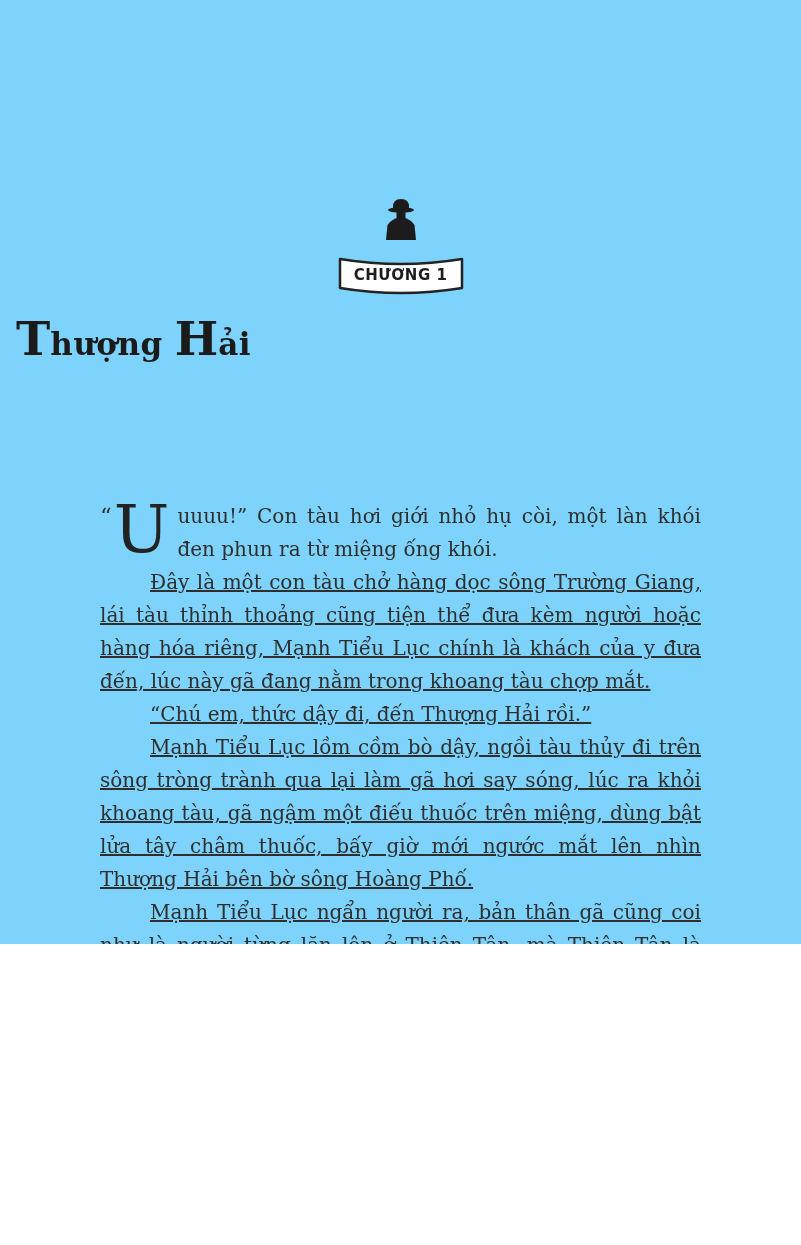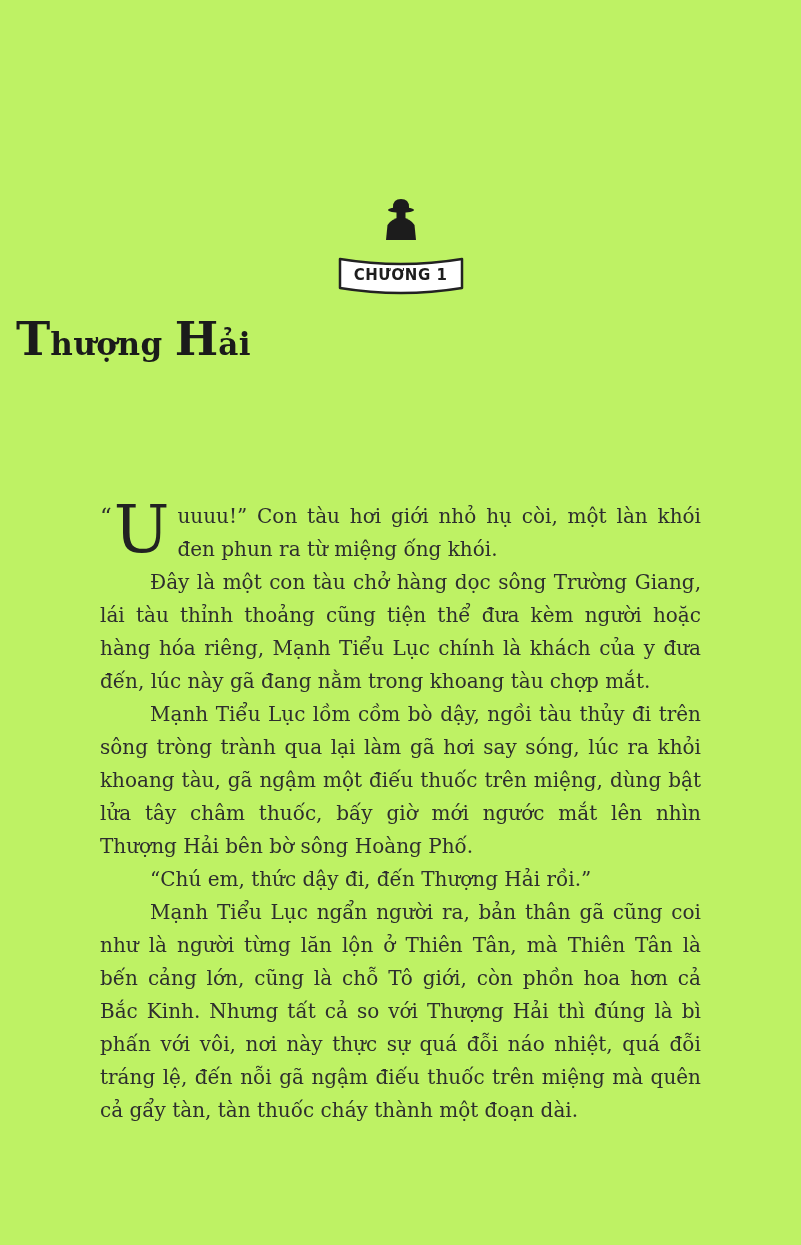--- a/index.html
+++ b/index.html
@@ -1,19 +1,19 @@
 <!DOCTYPE html>
 <html><head>
 <meta charset="utf-8">
 <style>
   html, body { margin: 0; padding: 0; background: #ffffff; }
   .page {
     width: 801px;
-    height: 1245px;
-    background: #bef264;
+    height: 944px;
+    background: #7dd3fc;
     position: relative;
     overflow: hidden;
     font-family: "DejaVu Serif", serif;
     color: #2e2e2e;
   }
 
   
   .ornament {
     position: absolute;
     top: 196px;
@@ -68,21 +68,21 @@
     position: absolute;
     top: 500px;
     left: 100px;
     width: 601px;
     font-size: 20px;
     line-height: 33px;
     text-align: justify;
     color: #2e2e2e;
   }
   .para { margin: 0; padding: 0; }
-  .para.indent { text-indent: 50px; }
+  .para.indent { text-indent: 50px; text-decoration: underline; }
 
   .dropcap-wrap {
     float: left;
     height: 60px;
     margin: 3px 8px 0 0;
     display: flex;
     align-items: flex-start;
   }
   .dc-quote {
     font-size: 23px;
@@ -128,19 +128,19 @@
   <div class="body-text">
 
     <p class="para">
       <span class="dropcap-wrap">
           <span class="dc-quote">“</span>
           <span class="dc-letter">U</span>
         </span><span>uuuu!” Con tàu hơi giới nhỏ hụ còi, một làn khói đen phun ra từ miệng ống khói.</span>
     </p>
 
     <p class="para indent">Đây là một con tàu chở hàng dọc sông Trường Giang, lái tàu thỉnh thoảng cũng tiện thể đưa kèm người hoặc hàng hóa riêng, Mạnh Tiểu Lục chính là khách của y đưa đến, lúc này gã đang nằm trong khoang tàu chợp mắt.</p>
+    <p class="para indent">“Chú em, thức dậy đi, đến Thượng Hải rồi.”</p>
     <p class="para indent">Mạnh Tiểu Lục lồm cồm bò dậy, ngồi tàu thủy đi trên sông tròng trành qua lại làm gã hơi say sóng, lúc ra khỏi khoang tàu, gã ngậm một điếu thuốc trên miệng, dùng bật lửa tây châm thuốc, bấy giờ mới ngước mắt lên nhìn Thượng Hải bên bờ sông Hoàng Phố.</p>
-    <p class="para indent">“Chú em, thức dậy đi, đến Thượng Hải rồi.”</p>
     <p class="para indent">Mạnh Tiểu Lục ngẩn người ra, bản thân gã cũng coi như là người từng lăn lộn ở Thiên Tân, mà Thiên Tân là bến cảng lớn, cũng là chỗ Tô giới, còn phồn hoa hơn cả Bắc Kinh. Nhưng tất cả so với Thượng Hải thì đúng là bì phấn với vôi, nơi này thực sự quá đỗi náo nhiệt, quá đỗi tráng lệ, đến nỗi gã ngậm điếu thuốc trên miệng mà quên cả gẩy tàn, tàn thuốc cháy thành một đoạn dài.</p>
 
   </div>
 
 </div>
 
 </body></html>

